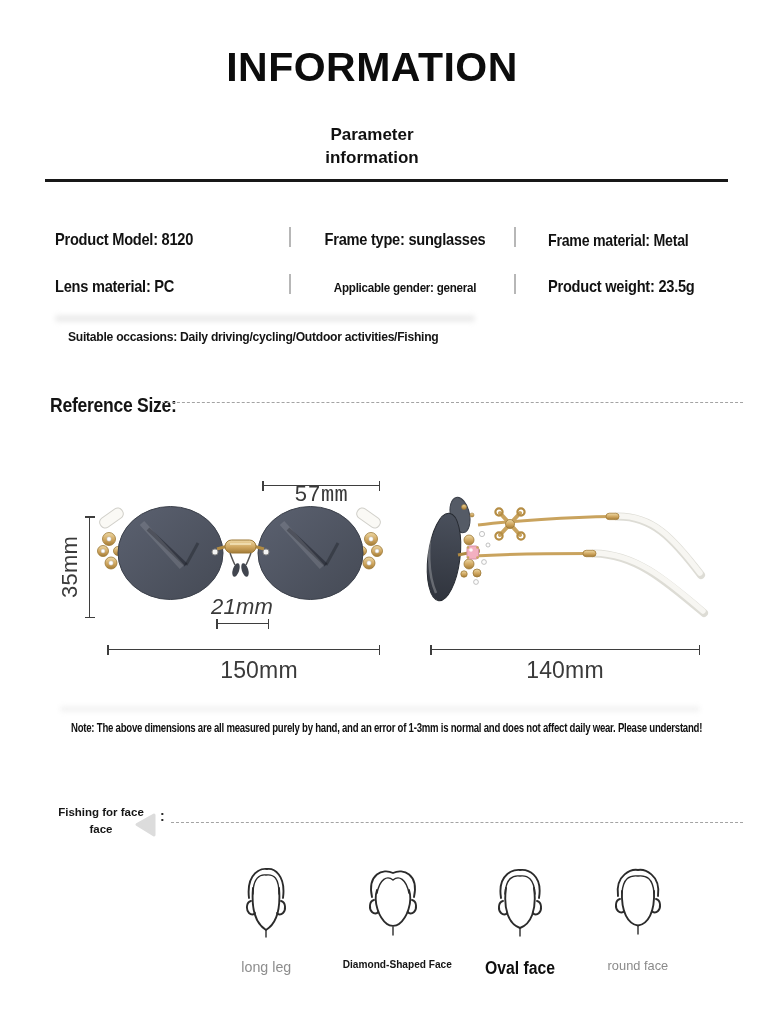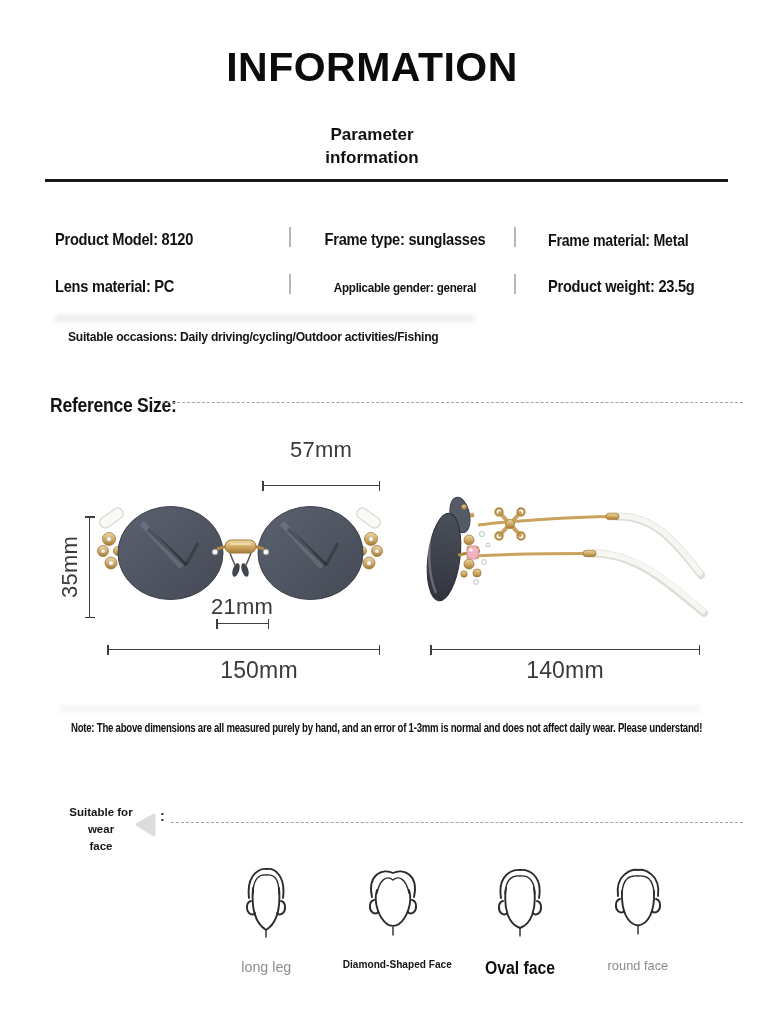--- a/index.html
+++ b/index.html
@@ -195,40 +195,40 @@
       <line x1="38" y1="70" x2="48" y2="68" stroke="#b08a42" stroke-width="3"></line>
       <rect x="47" y="61" width="11.5" height="13" rx="2.5" fill="#f3b0c1" stroke="#d792a6"></rect>
       <circle cx="51" cy="65" r="1.8" fill="#fff" opacity=".9"></circle>
       <circle cx="48" cy="62.5" r="1.3" fill="#c9a35e"></circle>
         <circle cx="57.5" cy="62.5" r="1.3" fill="#c9a35e"></circle>
       <circle cx="48" cy="72.5" r="1.3" fill="#c9a35e"></circle>
         <circle cx="57.5" cy="72.5" r="1.3" fill="#c9a35e"></circle>
     </g>
   </svg>
 
-  <div class="abs dim-lbl" style="top:437px;left:281px;width:80px;">57mm</div>
+  <div class="abs dim-lbl" style="top:483px;left:281px;width:80px;font-family:Liberation Mono, monospace;">57mm</div>
   <div class="abs dim-h" style="top:485px;left:262px;width:118px;"></div>
 
   <div class="abs dim-lbl rot" style="top:554px;left:20px;width:100px;">35mm</div>
   <div class="abs dim-v" style="top:516px;left:89px;height:102px;"></div>
 
-  <div class="abs dim-lbl" style="top:594px;left:202px;width:80px;">21mm</div>
+  <div class="abs dim-lbl" style="top:594px;left:202px;width:80px;font-style:italic;">21mm</div>
   <div class="abs dim-h" style="top:623px;left:216px;width:53px;"></div>
 
   <div class="abs dim-h" style="top:649px;left:107px;width:273px;"></div>
   <div class="abs dim-lbl big" style="top:657px;left:199px;width:120px;">150mm</div>
 
   <div class="abs dim-h" style="top:649px;left:430px;width:270px;"></div>
   <div class="abs dim-lbl big" style="top:657px;left:505px;width:120px;">140mm</div>
 
   <div class="abs band" style="top:706px;left:60px;width:640px;height:6px;background:#f3f3f3;"></div>
   <div class="abs note">Note: The above dimensions are all measured purely by hand, and an error of 1-3mm is normal and does not affect daily wear. Please understand!</div>
 
   <div class="abs fs-label">
-    <div>Suitable for wear</div>
+    <div>Fishing for face</div>
     <div>face</div>
   </div>
   <svg class="abs" style="top:811px;left:133px;" width="24" height="27" viewBox="0 0 24 27">
     <path d="M21,4 L4,13.5 L21,24 Z" fill="#dcdcdc" stroke="#dcdcdc" stroke-width="3" stroke-linejoin="round"></path>
   </svg>
   <div class="abs fs-colon">:</div>
   <div class="abs dotted" style="top:822px;left:171px;width:577px;"></div>
 
 
   <div class="abs face" style="left:211px;">

